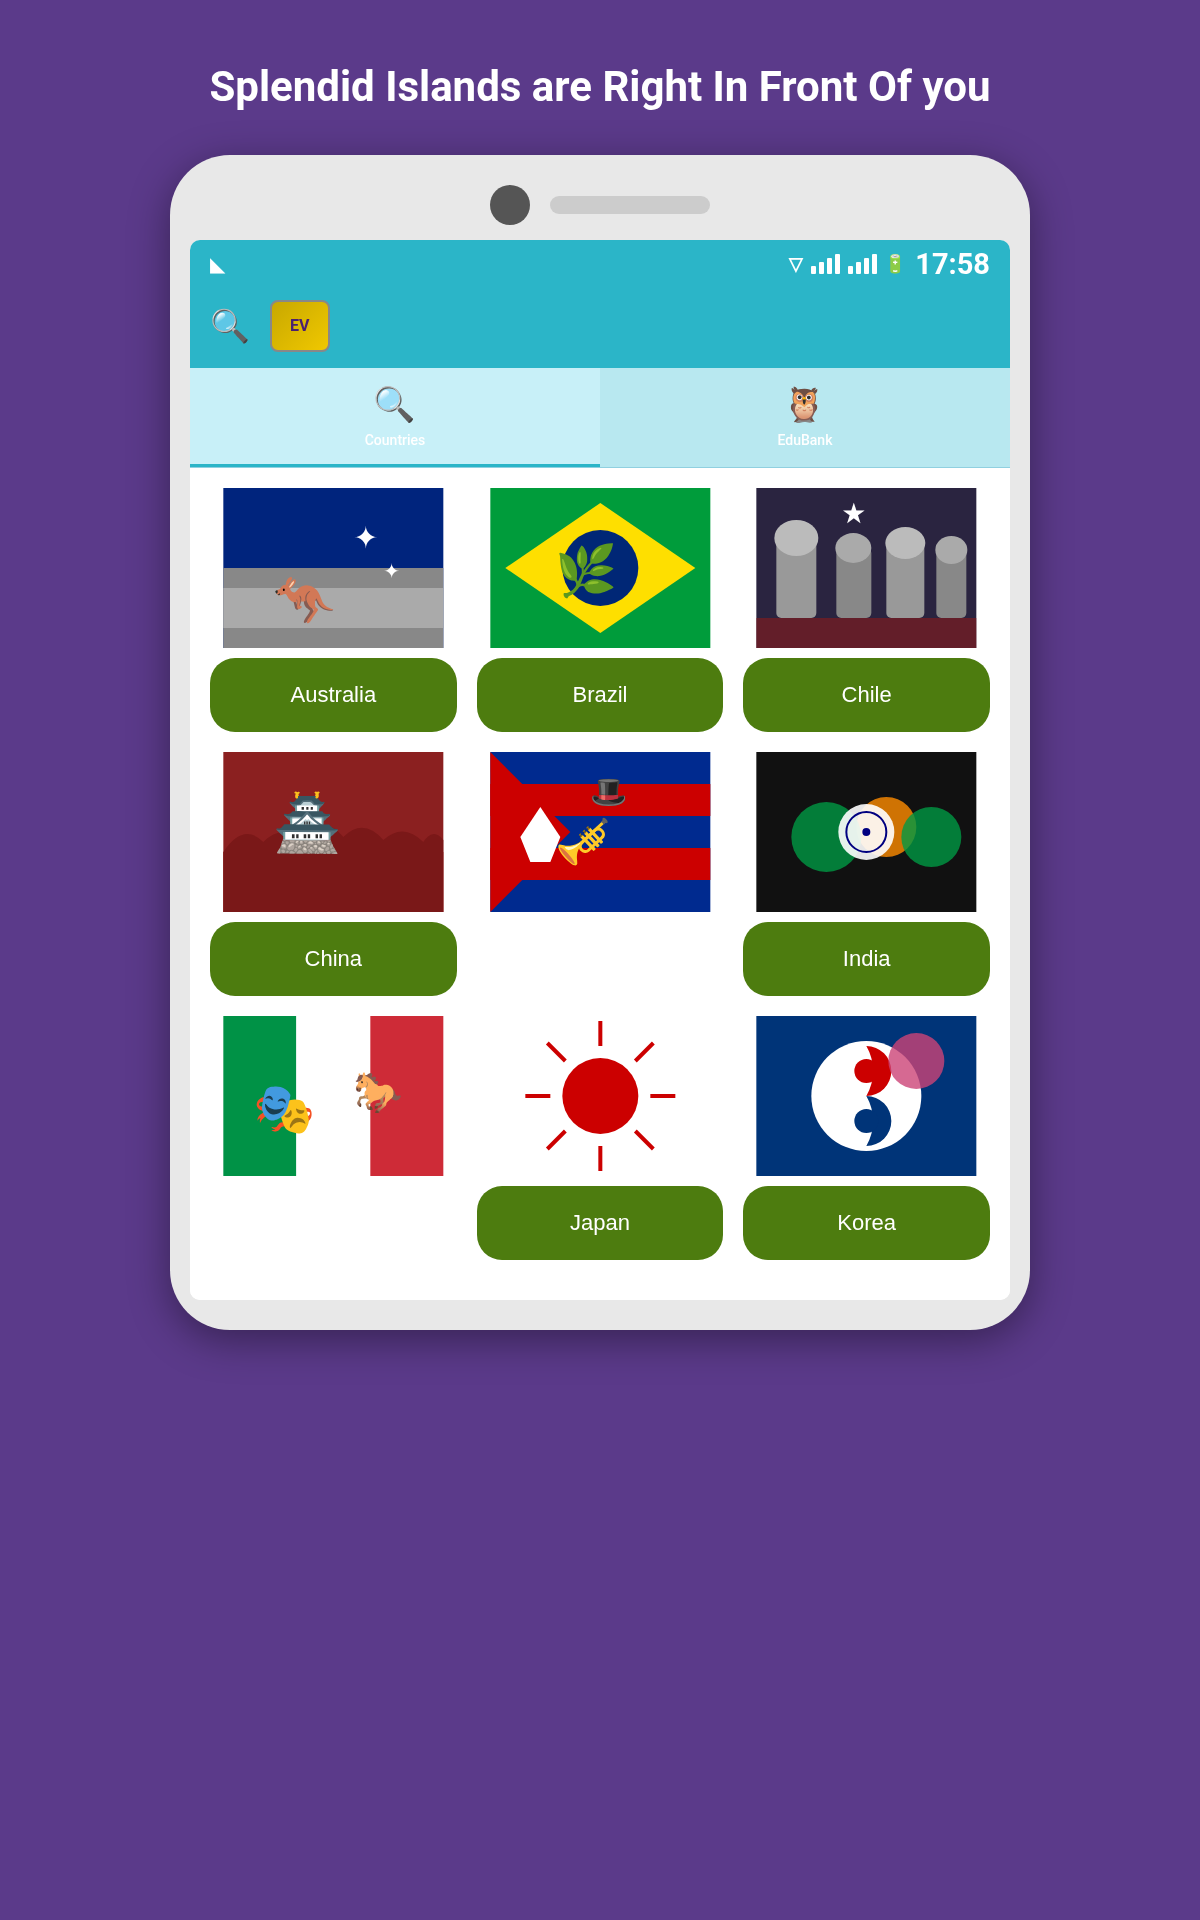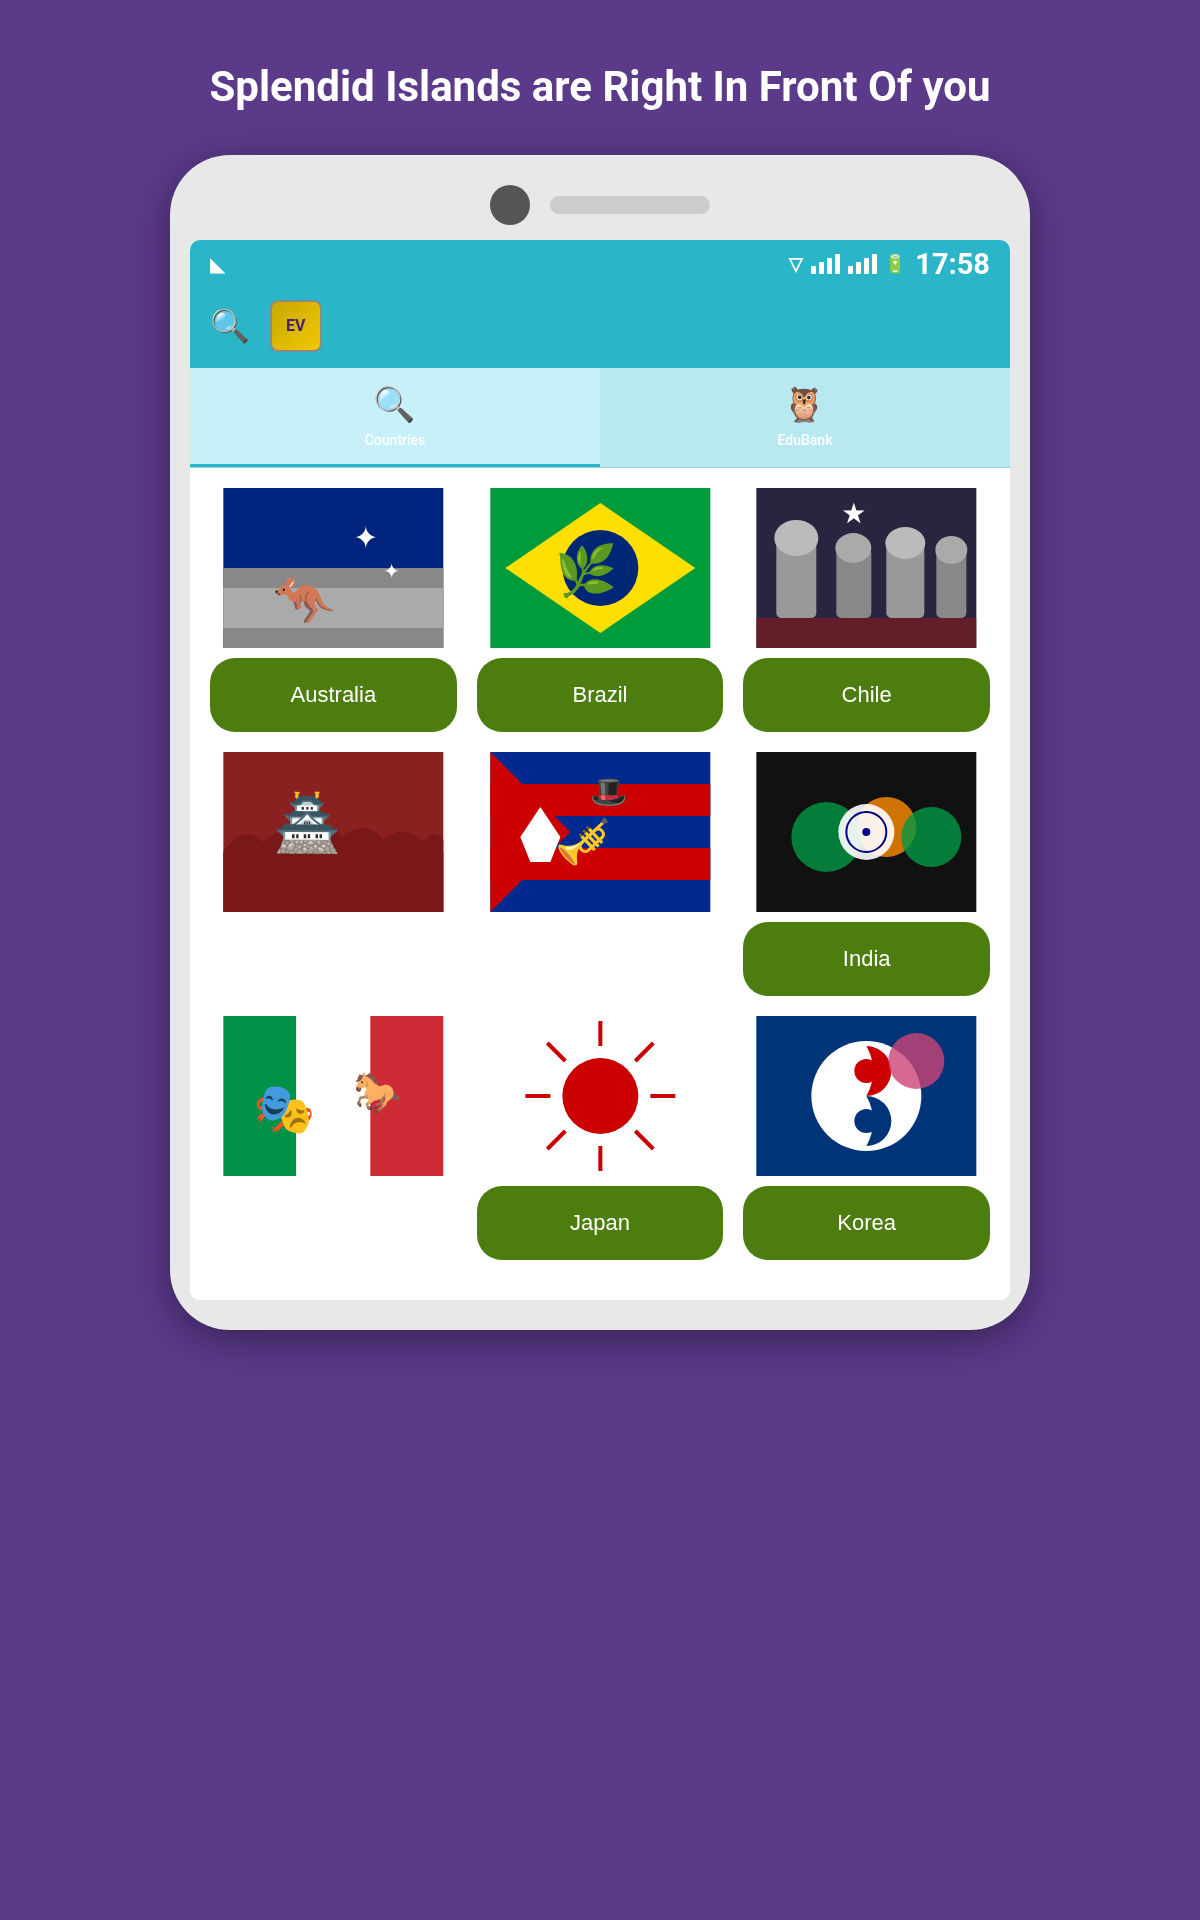--- a/index.html
+++ b/index.html
@@ -130,21 +130,21 @@
       gap: 20px;
     }
 
     .search-icon-btn {
       color: white;
       font-size: 32px;
       cursor: pointer;
     }
 
     .ev-badge {
-      width: 52px;
+      width: 60px;
       height: 52px;
       background: linear-gradient(135deg, #c8a800, #f0c800);
       border-radius: 8px;
       display: flex;
       align-items: center;
       justify-content: center;
       color: #5b3a8a;
       font-size: 18px;
       font-weight: bold;
       border: 2px solid #888;
@@ -333,20 +333,21 @@
         <div class="country-item">
           <div class="flag-svg">
             <svg width="100%" height="160" viewBox="0 0 220 160">
               <rect width="220" height="160" fill="#8b2020"></rect>
 
               <rect x="0" y="100" width="220" height="60" fill="#a03030"></rect>
               <path d="M0,100 Q20,70 40,90 Q60,70 80,90 Q100,60 120,85 Q140,65 160,88 Q180,70 200,90 Q210,75 220,88 L220,160 L0,160 Z" fill="#7a1818"></path>
               <text x="50" y="90" font-size="55">🏯</text>
             </svg>
           </div>
+          <button class="country-label-btn">China</button>
         </div>
 
         <div class="country-item">
           <div class="flag-svg">
             <svg width="100%" height="160" viewBox="0 0 220 160">
               <rect width="220" height="160" fill="#002a8f"></rect>
               <rect y="32" width="220" height="32" fill="#cc0000"></rect>
               <rect y="96" width="220" height="32" fill="#cc0000"></rect>
               <polygon points="0,0 80,80 0,160" fill="#cc0000"></polygon>
               <polygon points="10,30 30,0 50,30 40,55 20,55" fill="white" transform="translate(20,55)"></polygon>

